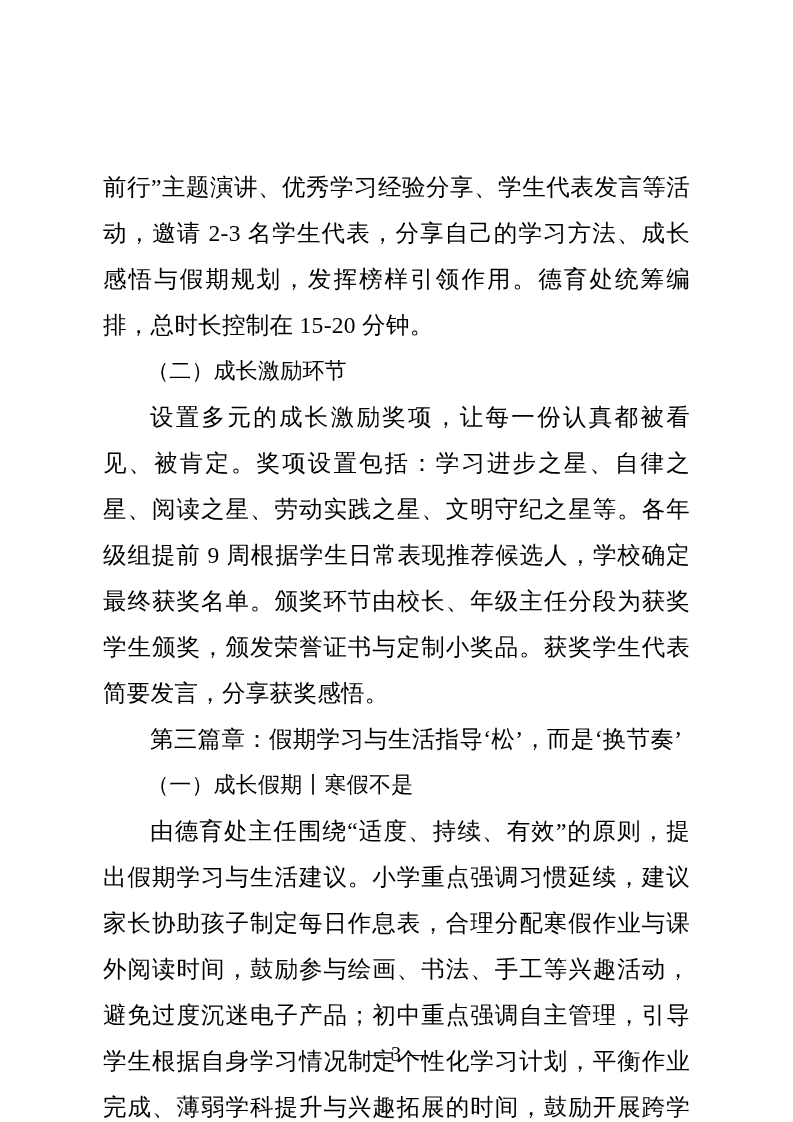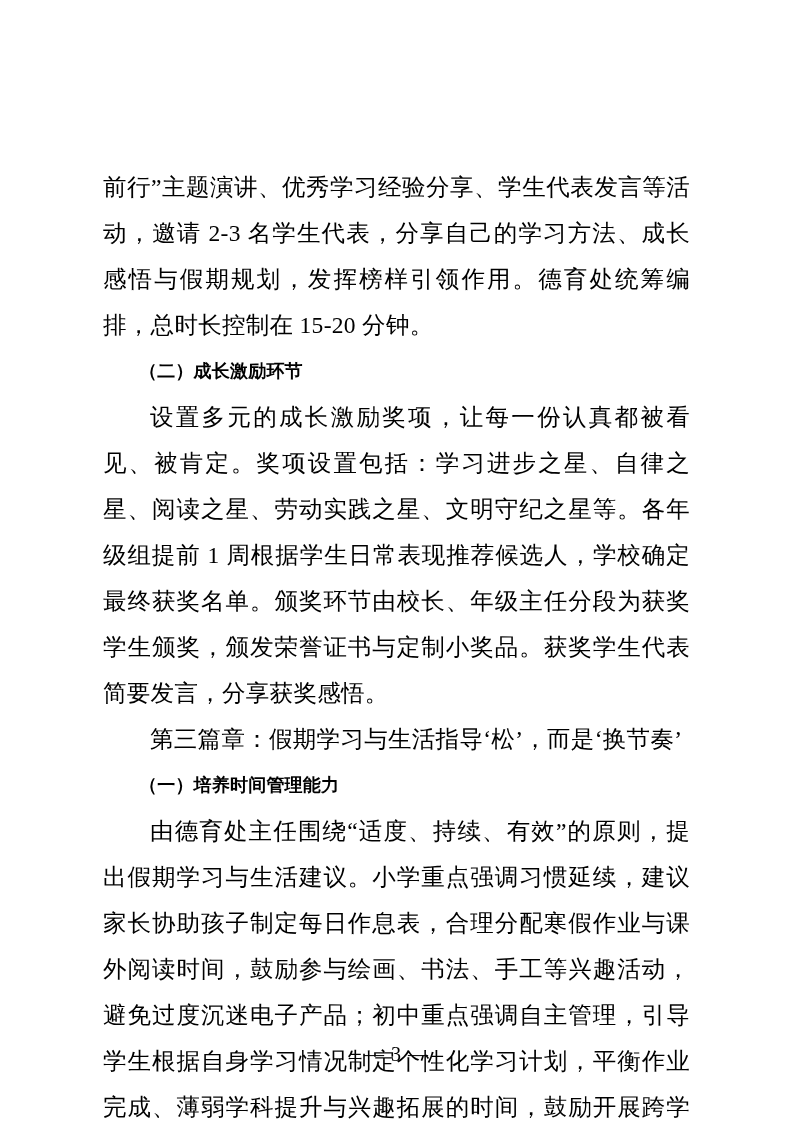--- a/index.html
+++ b/index.html
@@ -28,24 +28,24 @@
     font-size: 23.5px;
     line-height: 46px;
     text-align: justify;
     text-justify: inter-ideograph;
     letter-spacing: 0.3px;
   }
   .indent {
     text-indent: 2em;
   }
   .heading {
-    font-size: 18px;
+    font-size: 22px;
     line-height: 46px;
     text-indent: 2em;
-    font-weight: bold;
+    font-weight: normal;
     font-family: "DejaVu Sans", "Liberation Sans", sans-serif;
     letter-spacing: 0.2px;
   }
   .para {
     margin: 0;
   }
   .footer {
     position: absolute;
     left: 0;
     right: 0;
@@ -58,23 +58,23 @@
 </style>
 </head>
 <body>
 
 <div class="page">
 
   <p class="para body-text">前行”主题演讲、优秀学习经验分享、学生代表发言等活动，邀请 2-3 名学生代表，分享自己的学习方法、成长感悟与假期规划，发挥榜样引领作用。德育处统筹编排，总时长控制在 15-20 分钟。</p>
 
   <p class="para heading">（二）成长激励环节</p>
 
-  <p class="para body-text indent">设置多元的成长激励奖项，让每一份认真都被看见、被肯定。奖项设置包括：学习进步之星、自律之星、阅读之星、劳动实践之星、文明守纪之星等。各年级组提前 1 周根据学生日常表现推荐候选人，学校确定最终获奖名单。颁奖环节由校长、年级主任分段为获奖学生颁奖，颁发荣誉证书与定制小奖品。获奖学生代表简要发言，分享获奖感悟。</p>
+  <p class="para body-text indent">设置多元的成长激励奖项，让每一份认真都被看见、被肯定。奖项设置包括：学习进步之星、自律之星、阅读之星、劳动实践之星、文明守纪之星等。各年级组提前 9 周根据学生日常表现推荐候选人，学校确定最终获奖名单。颁奖环节由校长、年级主任分段为获奖学生颁奖，颁发荣誉证书与定制小奖品。获奖学生代表简要发言，分享获奖感悟。</p>
 
   <p class="para body-text indent">第三篇章：假期学习与生活指导‘松’，而是‘换节奏’</p>
 
-  <p class="para heading">（一）培养时间管理能力</p>
+  <p class="para heading">（一）成长假期丨寒假不是</p>
 
   <p class="para body-text indent">由德育处主任围绕“适度、持续、有效”的原则，提出假期学习与生活建议。小学重点强调习惯延续，建议家长协助孩子制定每日作息表，合理分配寒假作业与课外阅读时间，鼓励参与绘画、书法、手工等兴趣活动，避免过度沉迷电子产品；初中重点强调自主管理，引导学生根据自身学习情况制定个性化学习计划，平衡作业完成、薄弱学科提升与兴趣拓展的时间，鼓励开展跨学科学习、自主探究活动，培养时间管理能力。</p>
 
 </div>
 
 <div class="footer">— 3 —</div>
 
 </body></html>

